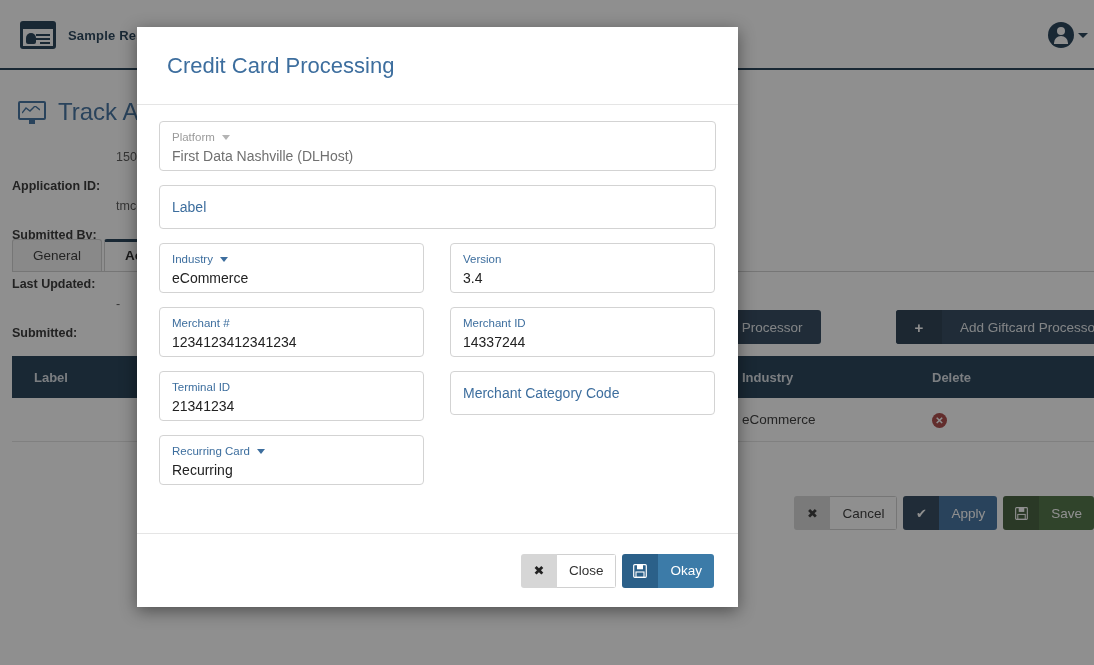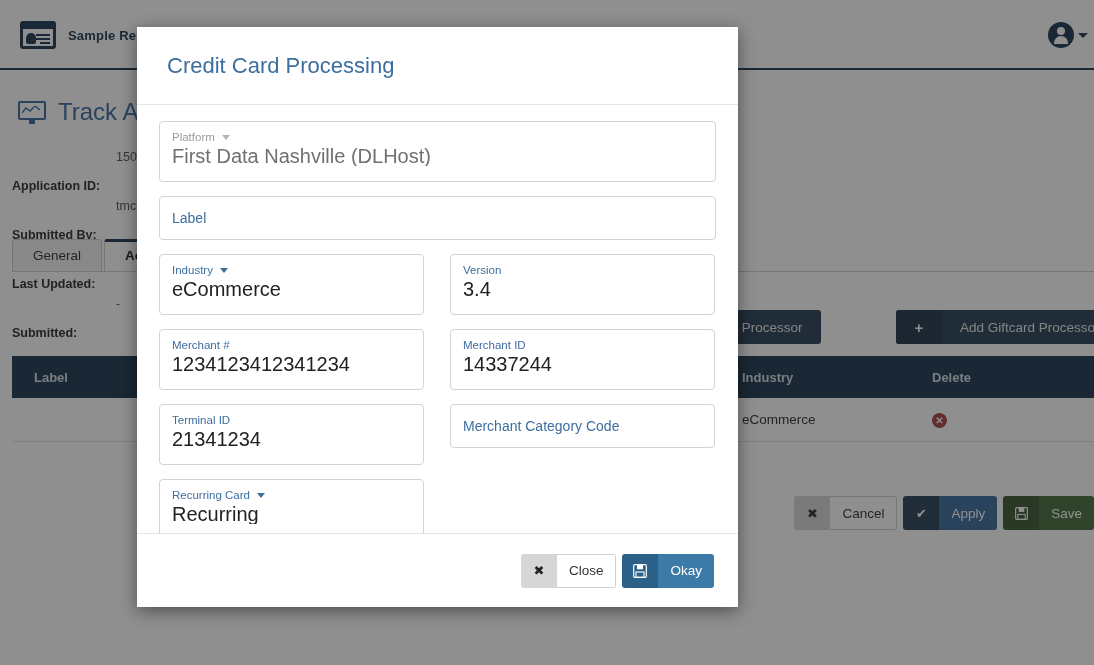--- a/index.html
+++ b/index.html
@@ -206,33 +206,33 @@
   .mf-close .sb-label { background: #ffffff; color: #333; border: 1px solid #d0d0d0; border-left: none; }
   .mf-okay { margin-left: 6px; }
   .mf-okay .sb-icon { background: #2b6089; color: #ffffff; }
   .mf-okay .sb-label { background: #3c7ba8; color: #ffffff; }
 
   
   .field-row { display: flex; gap: 26px; margin-bottom: 14px; }
   .field {
     border: 1px solid #d3d3d3; border-radius: 4px;
     background: #ffffff;
-    padding: 8px 12px 15px 12px;
+    padding: 8px 12px 4px 12px;
     position: relative;
   }
   .field.full { width: 557px; }
   .field.half { width: 265px; }
   .field-label {
     font-size: 11.5px; color: #3d6e9e;
     display: flex; align-items: center; gap: 7px;
     line-height: 14px;
   }
   .field-label.muted { color: #9b9b9b; }
   .field-value {
-    font-size: 20px; color: #222; line-height: 20px; margin-top: 2px;
+    font-size: 14px; color: #222; line-height: 20px; margin-top: 2px;
     white-space: nowrap; overflow: hidden;
   }
   .field-value.muted { color: #707070; }
   .caret-sm {
     width: 0; height: 0;
     border-left: 4px solid transparent; border-right: 4px solid transparent;
     border-top: 5px solid #3d6e9e;
   }
   .caret-sm.muted { border-top-color: #b4b4b4; }
   .spacer-field { width: 265px; }

